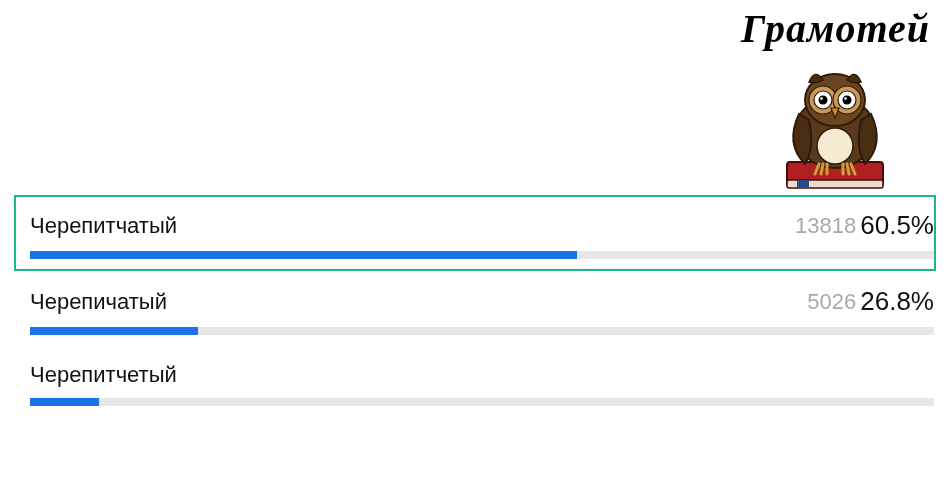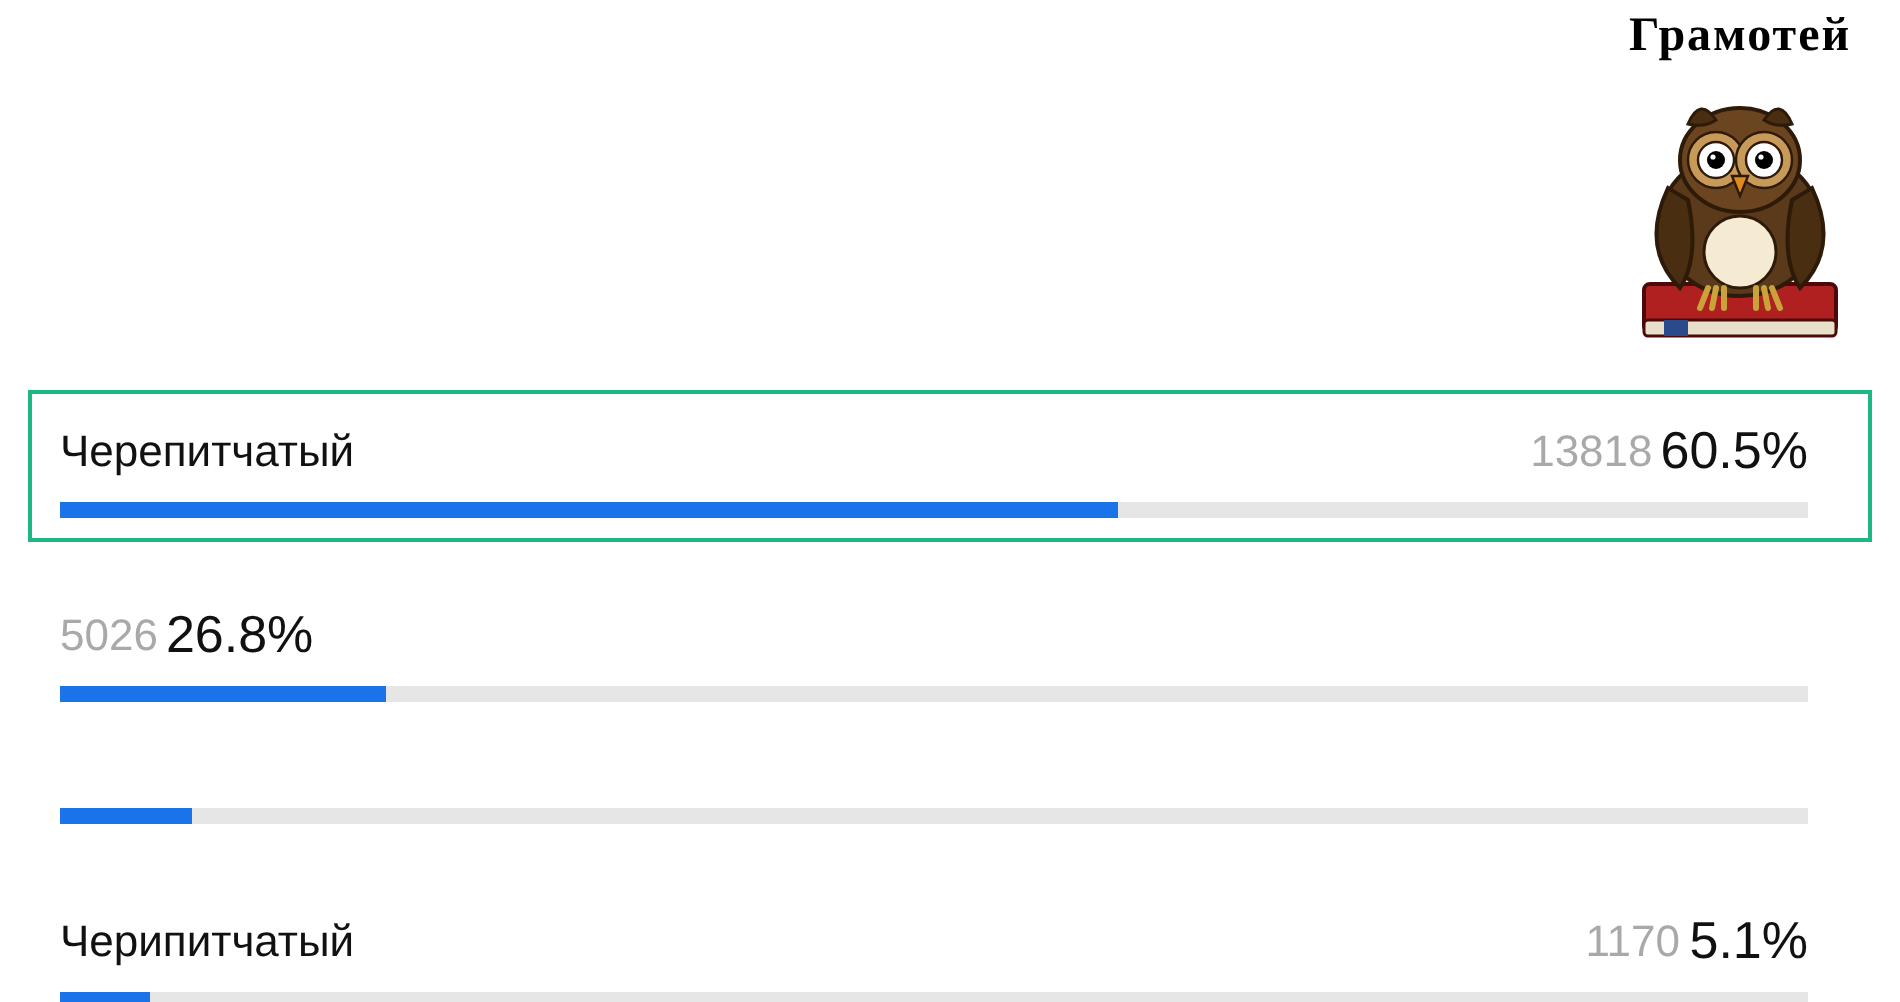--- a/index.html
+++ b/index.html
@@ -11,37 +11,38 @@
       position: relative;
     }
     .brand {
       position: absolute;
       right: 20px;
       top: 5px;
       text-align: center;
     }
     .brand-title {
       font-family: "Brush Script MT", "Segoe Script", cursive;
-      font-size: 24px;
+      font-style: italic;
+      font-size: 40px;
       font-weight: 600;
       color: #000;
       margin-bottom: 2px;
       letter-spacing: 1px;
     }
     .owl-svg { display: block; margin: 0 auto; }
     .poll {
       position: absolute;
       left: 14px;
       top: 195px;
       width: 922px;
     }
     .poll-row {
-      padding: 13px 30px 10px 14px;
+      padding: 13px 0 10px 14px;
       border: 2px solid transparent;
-      margin-bottom: 16px;
+      margin-bottom: 0;
     }
     .poll-row.highlight {
       border: 2px solid #1db882;
     }
     .poll-row-top {
       display: flex;
       align-items: baseline;
       justify-content: space-between;
       margin-bottom: 10px;
     }
@@ -124,44 +125,34 @@
         <span class="poll-pct">60.5%</span>
       </span>
     </div>
     <div class="poll-bar">
       <div class="poll-bar-fill" style="width: 60.5%;"></div>
     </div>
   </div>
 
   <div class="poll-row">
     <div class="poll-row-top">
+      <span class="poll-label">Черепичатый</span>
       <span class="poll-numbers">
         <span class="poll-count">5026</span>
         <span class="poll-pct">26.8%</span>
       </span>
     </div>
     <div class="poll-bar">
       <div class="poll-bar-fill" style="width: 18.6%;"></div>
     </div>
   </div>
 
   <div class="poll-row">
     <div class="poll-row-top">
+      <span class="poll-label">Черепитчетый</span>
     </div>
     <div class="poll-bar">
       <div class="poll-bar-fill" style="width: 7.6%;"></div>
     </div>
   </div>
 
-  <div class="poll-row">
-    <div class="poll-row-top">
-      <span class="poll-label">Черипитчатый</span>
-      <span class="poll-numbers">
-        <span class="poll-count">1170</span>
-        <span class="poll-pct">5.1%</span>
-      </span>
-    </div>
-    <div class="poll-bar">
-      <div class="poll-bar-fill" style="width: 5.1%;"></div>
-    </div>
-  </div>
 
 </div>
 
 </body></html>

